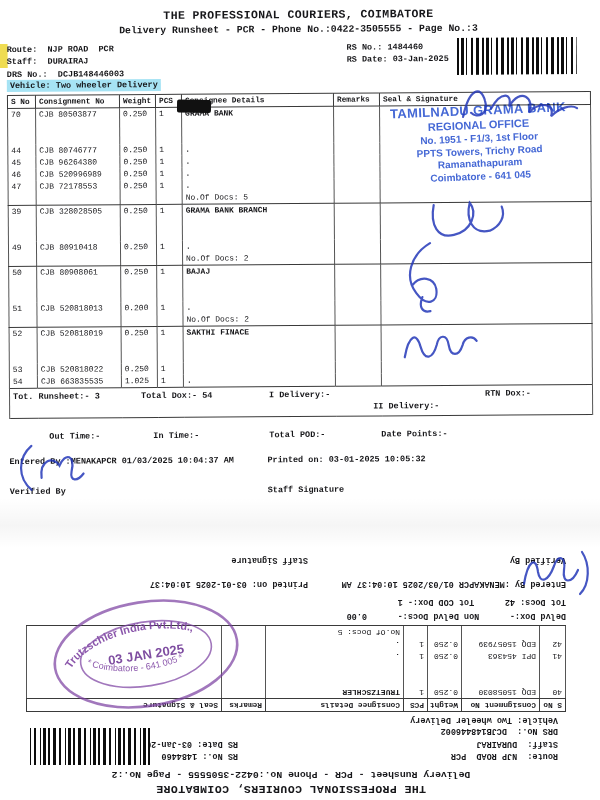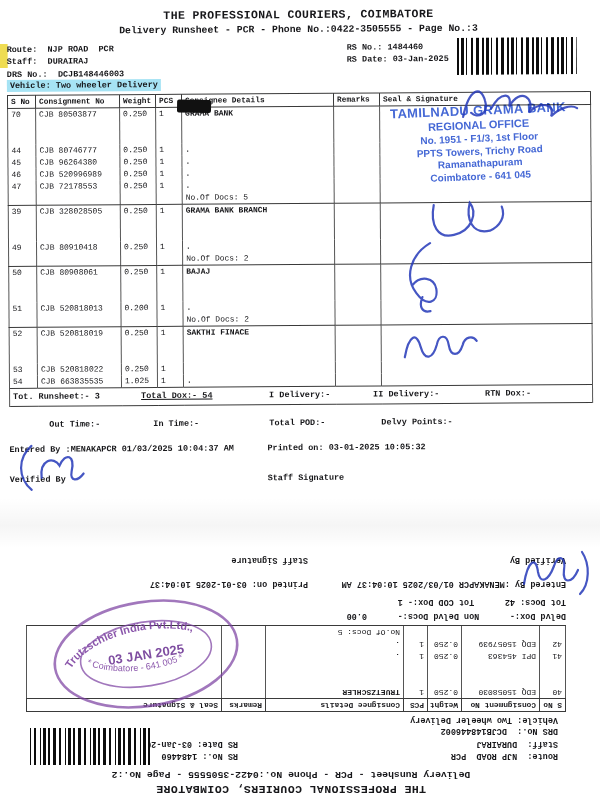--- a/index.html
+++ b/index.html
@@ -19,23 +19,23 @@
   table.consign{border-collapse:collapse;border:1.4px solid #3a3a3a;font-size:8px;table-layout:fixed;}
   .consign th{border:1px solid #3a3a3a;border-top:none;font-size:7.8px;text-align:left;padding:2px 3px;font-weight:bold;overflow:hidden;}
   .consign td{border-left:1px solid #555;border-right:1px solid #555;padding:1px 3px;vertical-align:top;line-height:1.25;height:9px;overflow:hidden;}
   .consign tr.group-end td{border-bottom:1px solid #3a3a3a;}
   .consign .nm{font-weight:bold;white-space:nowrap;}
   .consign tr.group-start .nm{margin-bottom:24px;}
   .consign .docs{margin-top:2px;}
   .consign tfoot td{border-top:1px solid #3a3a3a;padding:3px;}
   .totline{display:flex;font-size:8.5px;font-weight:bold;}
   .totline span:nth-child(1){width:128px;}
-  .totline span:nth-child(2){width:128px;text-decoration:underline;}
+  .totline span:nth-child(2){width:128px;}
   .totline span:nth-child(3){width:104px;}
-  .totline span:nth-child(4){width:112px;}
+  .totline span:nth-child(4){width:112px;margin-top:12px;}
   .rowline{display:flex;font-size:8.5px;font-weight:bold;margin:0 8px;}
   .times span:nth-child(1){width:104px;margin-left:40px;}
   .times span:nth-child(2){width:116px;}
   .times span:nth-child(3){width:112px;}
   .entered span:nth-child(1){width:258px;}
   .verify span:nth-child(1){width:258px;}
   
   .page1{position:absolute;left:0;top:0;width:600px;transform:rotate(-0.4deg);}
   .page1 table.consign{width:584px;margin:4px 8px 0;}
   .page1 .times{margin-top:13px;}
@@ -271,21 +271,21 @@
               </div>
             </td>
         </tr>
       </tfoot>
     </table>
 
     <div class="rowline times">
         <span>Out Time:-</span>
         <span>In Time:-</span>
         <span>Total POD:-</span>
-        <span>Delvy Points:-</span>
+        <span>Date Points:-</span>
       </div>
     <div class="rowline entered">
       <span>Entered By :MENAKAPCR 01/03/2025 10:04:37 AM</span>
       <span>Printed on: 03-01-2025 10:05:32</span>
     </div>
     <div class="rowline verify">
       <span>Verified By</span>
       <span>Staff Signature</span>
     </div>
 

